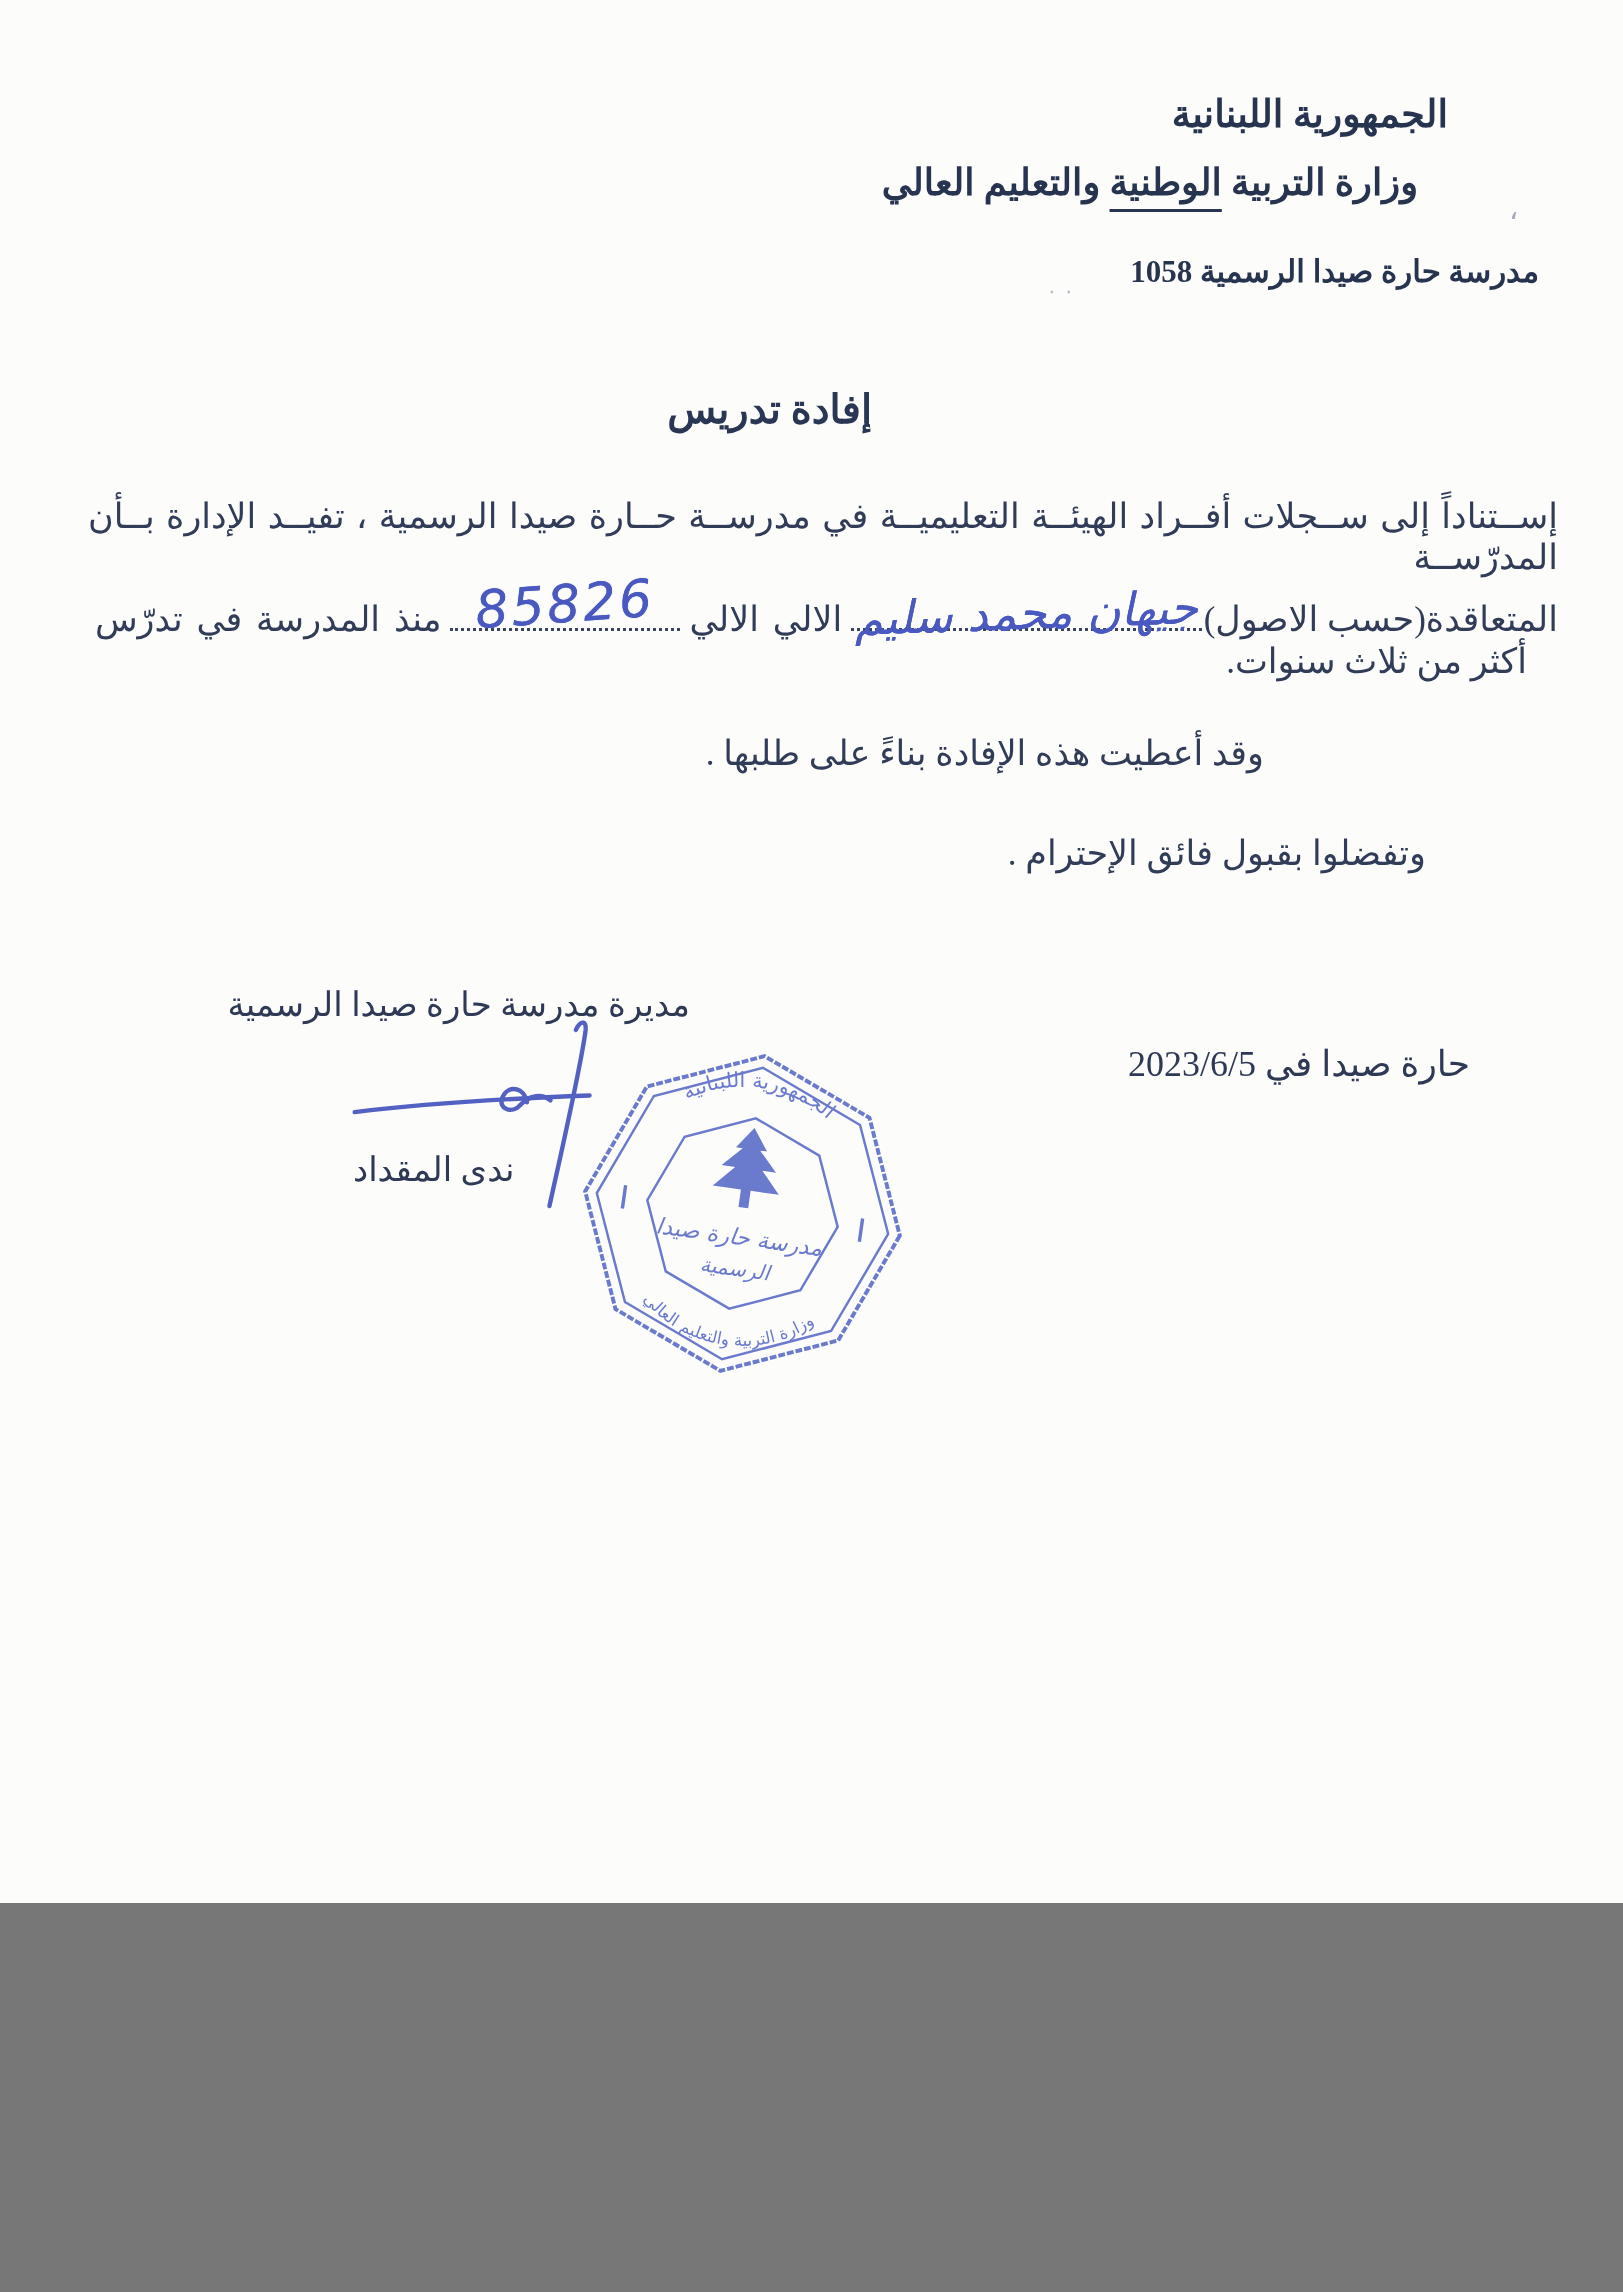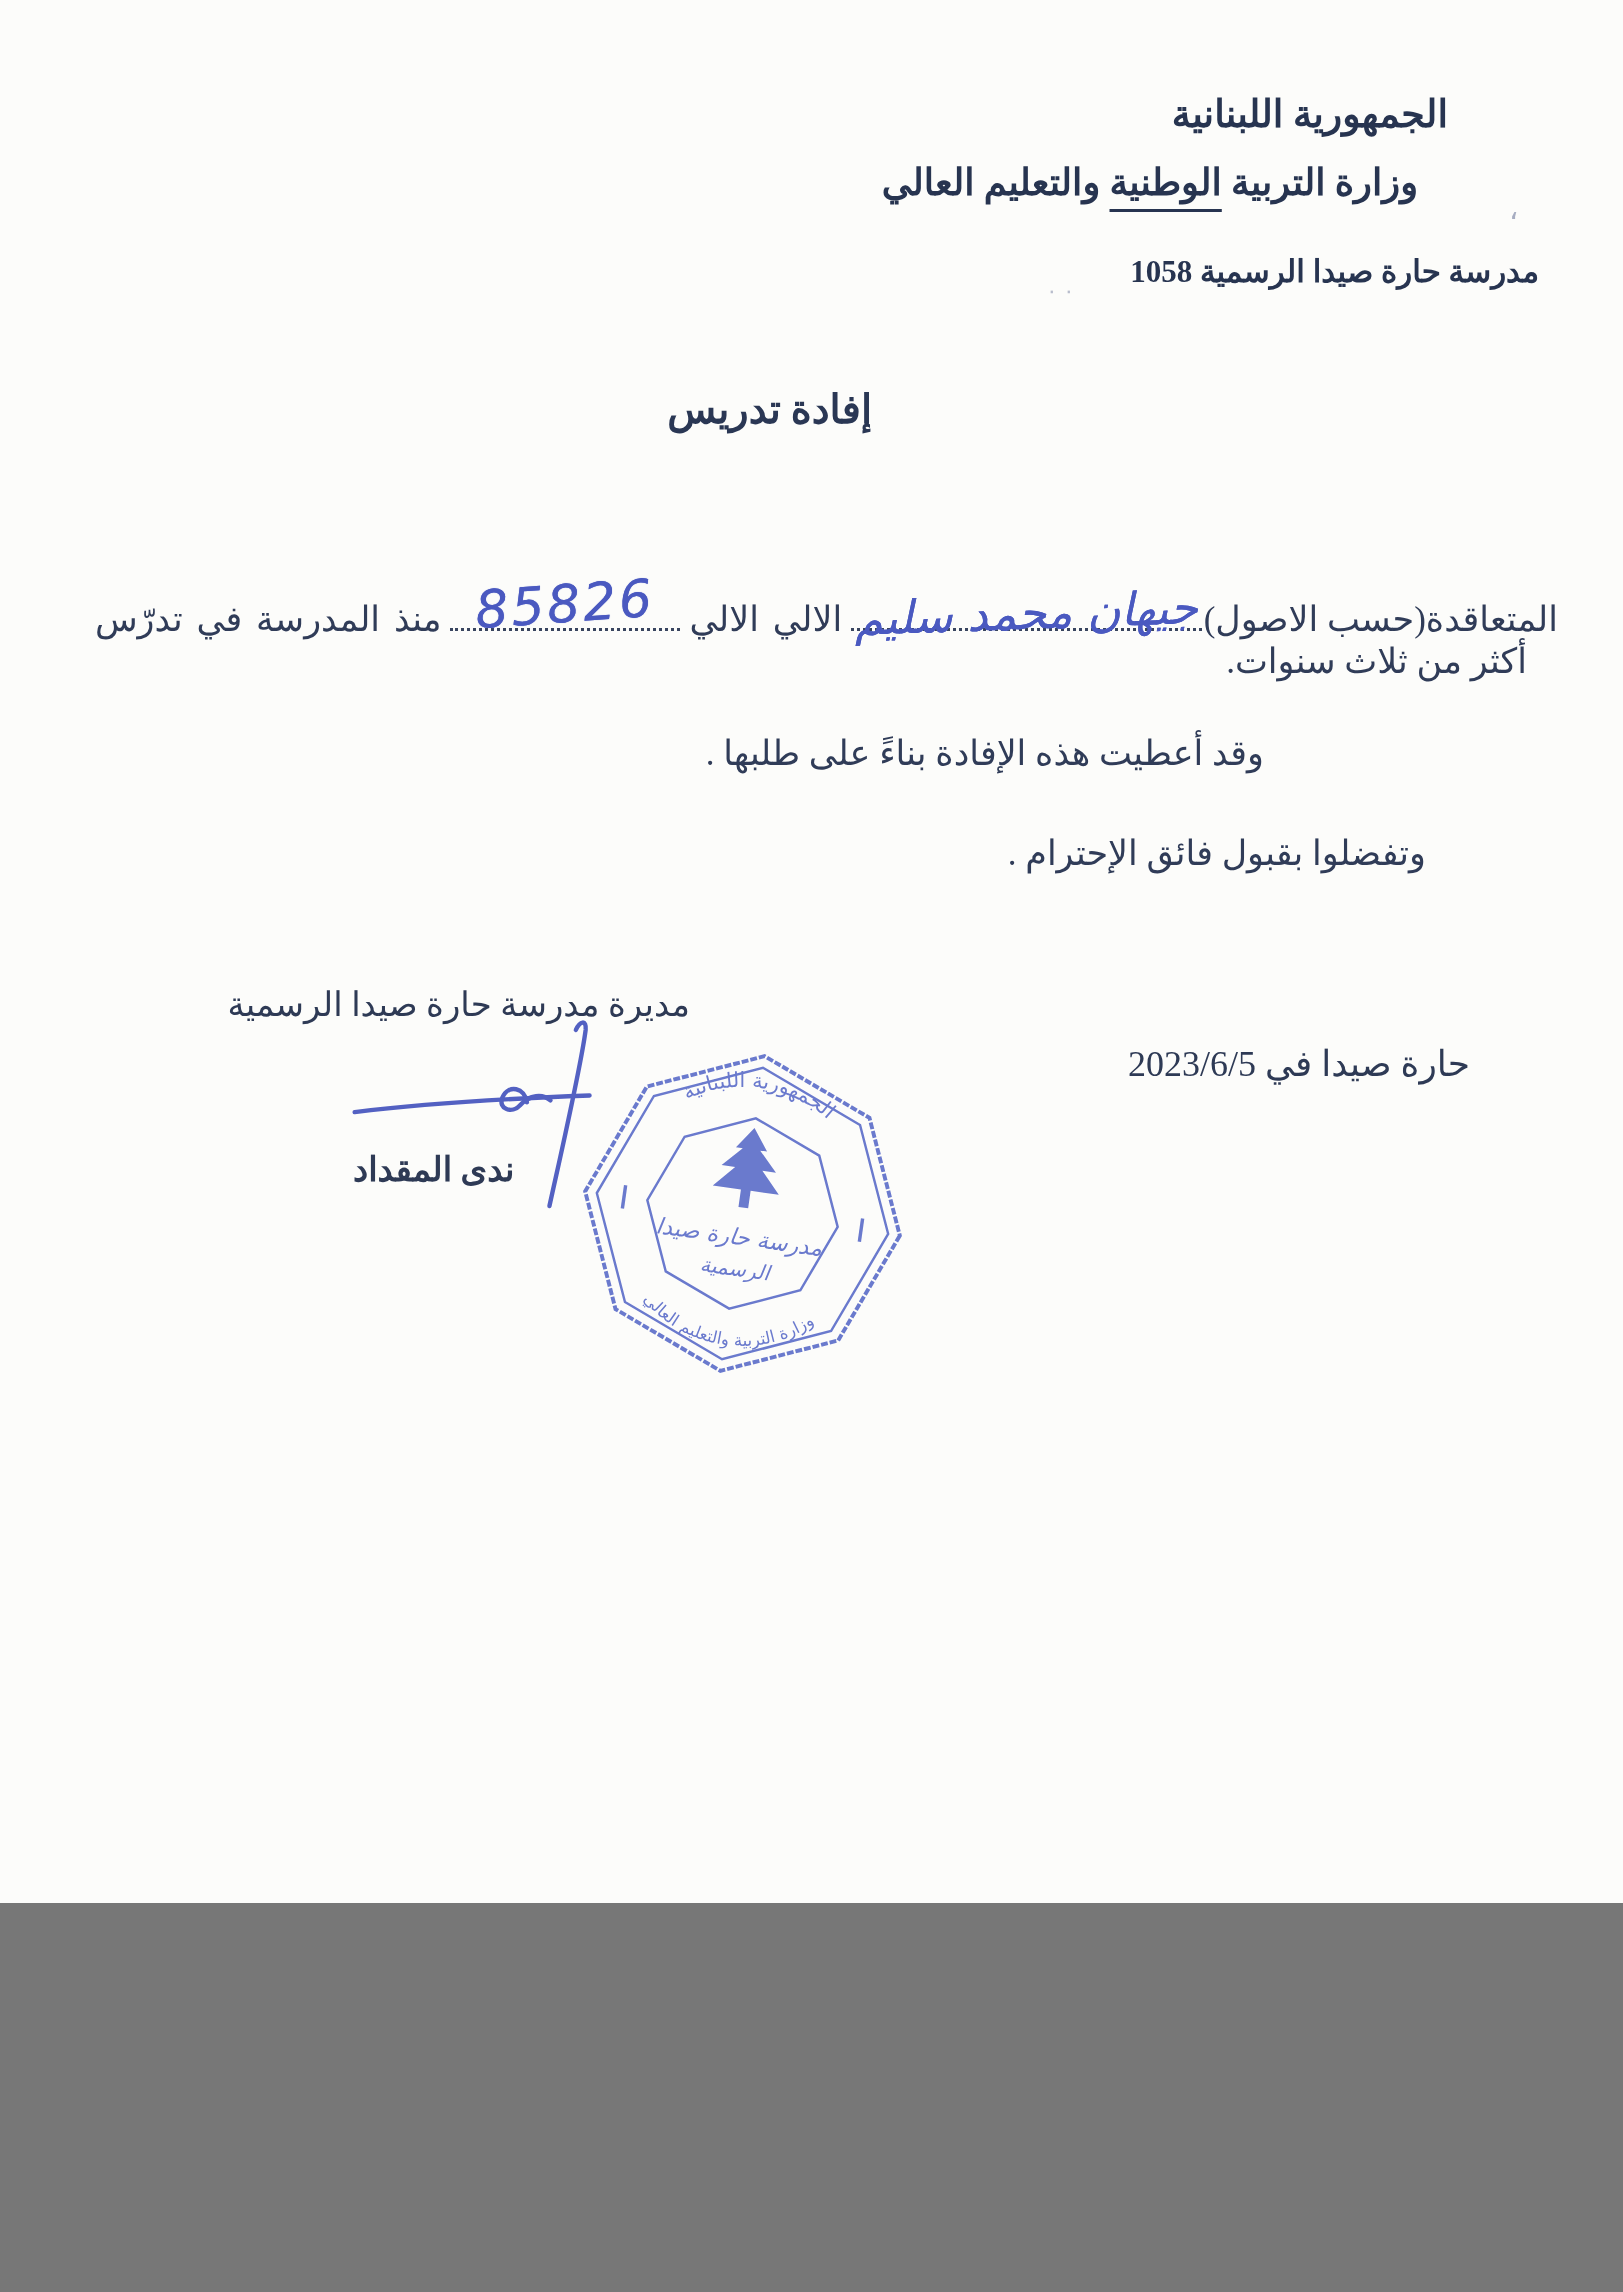--- a/index.html
+++ b/index.html
@@ -41,21 +41,21 @@
     position:absolute;left:50%;bottom:-7.8px;transform:translateX(-50%) rotate(-2deg);
     color:#4a59c0;font-family:"DejaVu Sans",sans-serif;font-style:italic;white-space:nowrap;
   }
   .hand-name{font-size:46px;bottom:-11.8px;text-shadow:0 0 0.6px #4a59c0;}
   .hand-num{font-size:52px;bottom:-5.9px;transform:translateX(-50%) rotate(-4deg);letter-spacing:2.9px;text-shadow:0 0 0.7px #4353bd;}
   .l3{top:641px;right:96px;white-space:nowrap;}
   .l4{top:733px;right:359px;white-space:nowrap;}
   .l5{top:833px;right:197px;white-space:nowrap;}
   
   .sig-title{top:984px;left:263px;width:427px;text-align:center;font-size:34px;direction:rtl;white-space:nowrap;color:#2e3a55;}
-  .sig-name{top:1149px;left:353px;font-size:34px;direction:rtl;white-space:nowrap;color:#2e3a55;font-weight:bold;}
+  .sig-name{top:1149px;left:353px;font-size:34px;direction:rtl;white-space:nowrap;color:#2e3a55;}
   .date-line{top:1043px;right:153px;font-size:36px;direction:rtl;white-space:nowrap;color:#2e3a55;}
   .sig-svg{top:1012px;left:341px;}
   
   .stamp{top:1035px;left:564px;opacity:.9;transform:rotate(8deg);}
   .stamp text{fill:#5b6cc9;font-family:"DejaVu Sans",sans-serif;}
   
   .artifact{color:#55608a;direction:rtl;}
   .a1{top:192px;left:1509px;font-size:29px;opacity:.5;}
   .a2{top:278px;left:998px;font-size:21.6px;opacity:.4;letter-spacing:3.9px;margin-left:48px;}
 </style>
@@ -66,20 +66,21 @@
 
   <div class="abs hdr hdr-republic">الجمهورية اللبنانية</div>
   <div class="abs hdr hdr-ministry"><span>وزارة التربية </span><span class="uword">الوطنية</span><span> والتعليم العالي</span></div>
   <div class="abs hdr hdr-school">مدرسة حارة صيدا الرسمية 1058</div>
 
   <div class="abs artifact a1">،</div>
   <div class="abs artifact a2">٠ ٠</div>
 
   <div class="abs doc-title">إفادة تدريس</div>
 
+  <div class="abs bline l1">إســتناداً إلى ســجلات أفــراد الهيئــة التعليميــة في مدرســة حــارة صيدا الرسمية ، تفيــد الإدارة بــأن المدرّســة</div>
 
   <div class="abs bline l2">
     <span class="wd">تدرّس</span>
       <span class="wd">في</span>
       <span class="wd">المدرسة</span>
       <span class="wd">منذ</span>
     <span class="leader leadA">
       <span class="hand hand-num">85826</span>
     </span>
     <span class="wd">الالي</span>

